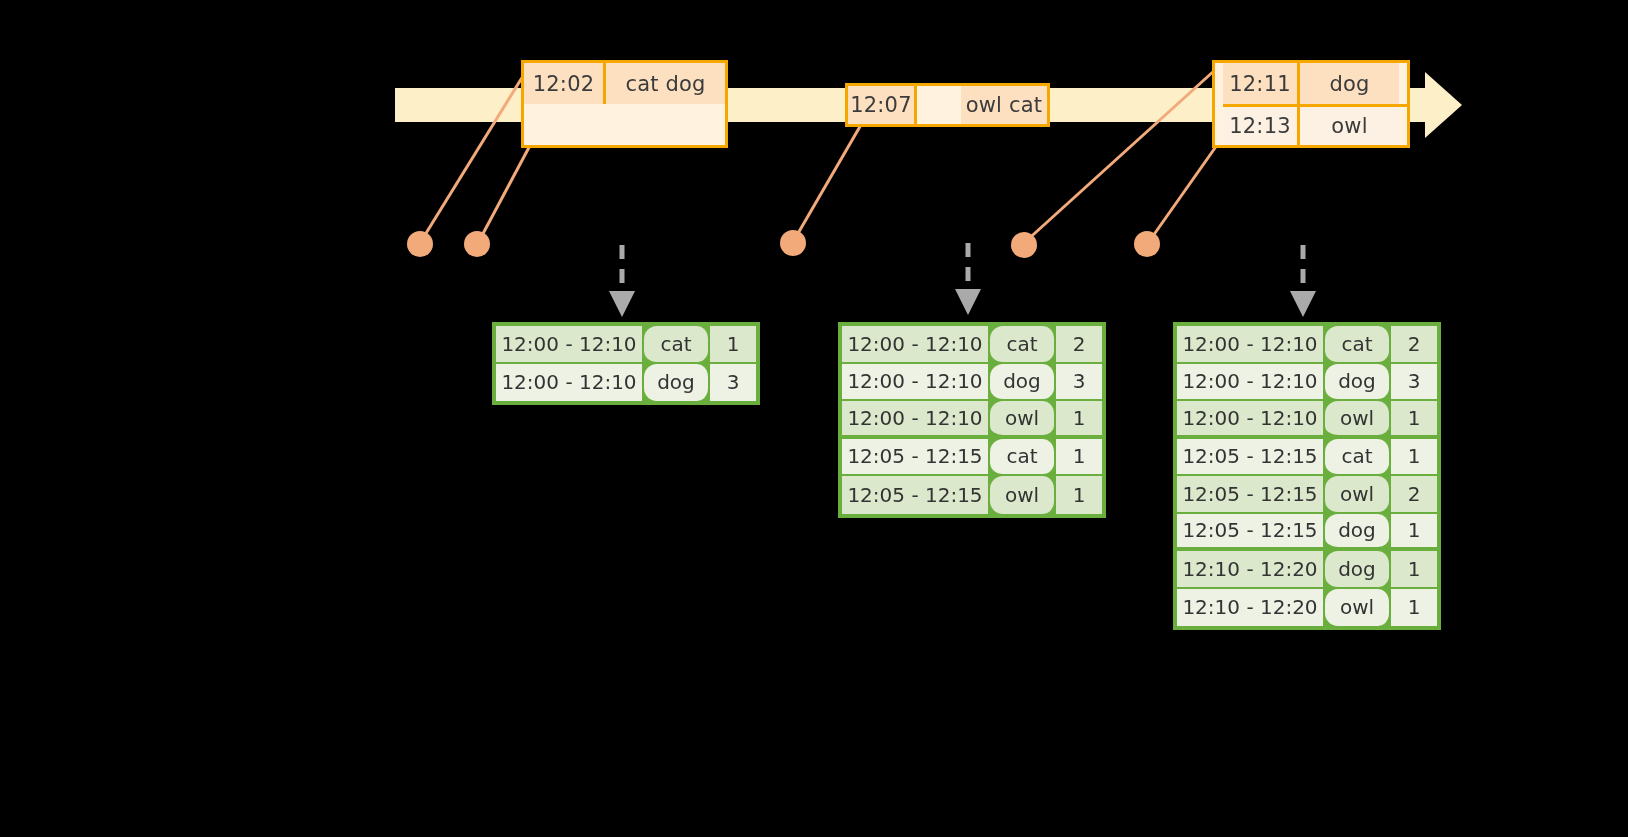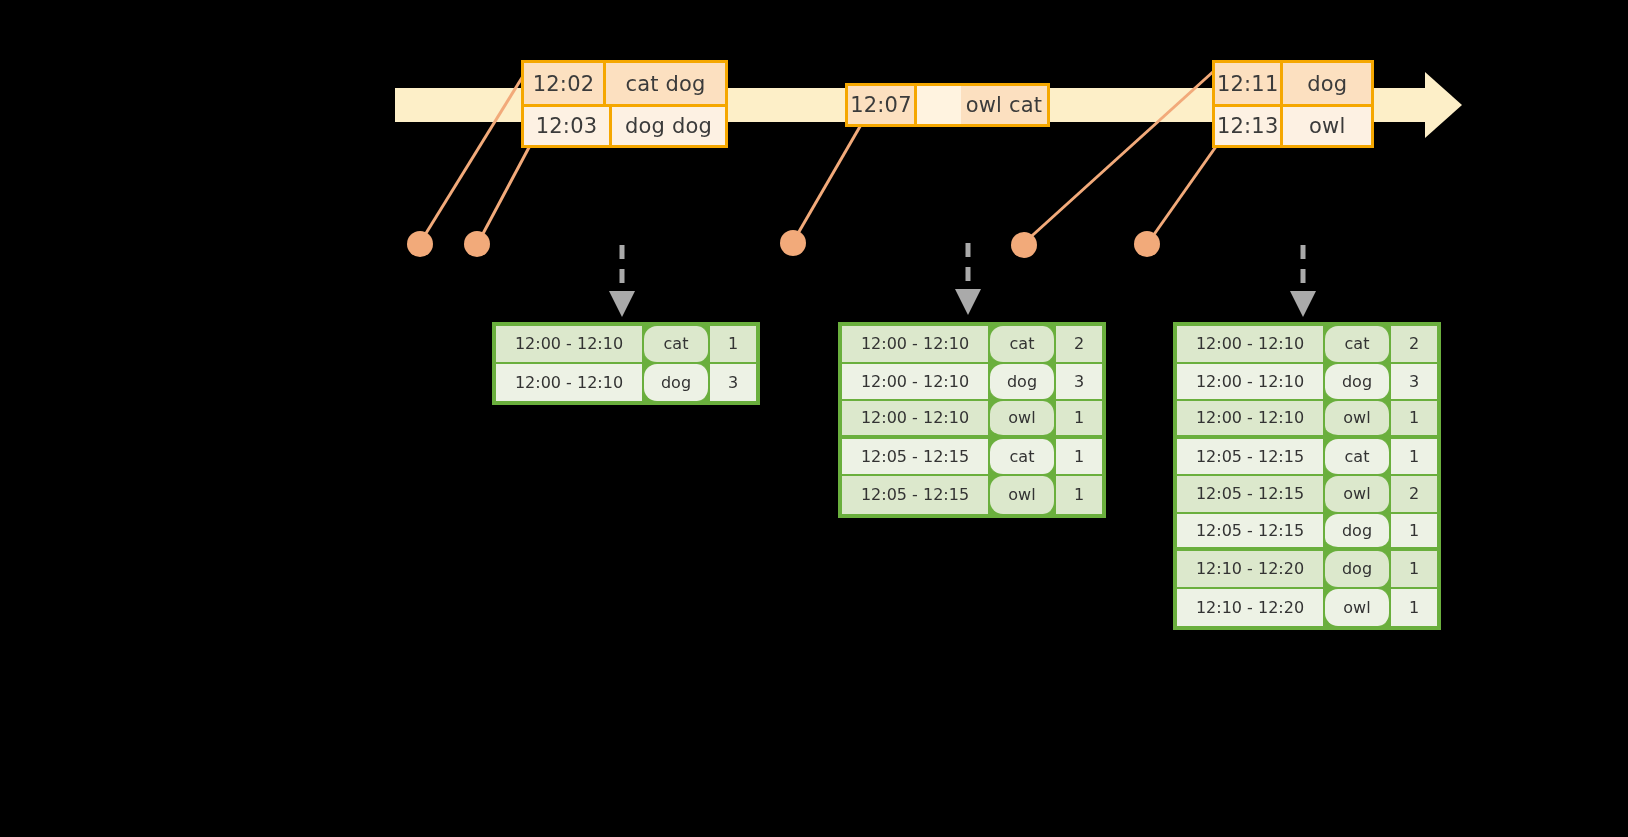--- a/index.html
+++ b/index.html
@@ -71,21 +71,21 @@
     display: flex;
     box-sizing: border-box;
     height: 37.5px;
   }
   .gcell {
     box-sizing: border-box;
     display: flex;
     align-items: center;
     justify-content: center;
     color: #333333;
-    font-size: 16px;
+    font-size: 20px;
     white-space: nowrap;
     border-right: 2px solid #6AAF3D;
     border-bottom: 2px solid #6AAF3D;
   }
   .gcell:last-child { border-right: none; }
   .grow:last-child .gcell { border-bottom: none; }
   .grow.shadeA .gcell { background: #DCE8CC; }
   .grow.shadeB .gcell { background: #EDF2E5; }
   .grow.groupend .gcell { border-bottom: 4px solid #6AAF3D; }
   .c-window { width: 148px; }
@@ -130,34 +130,30 @@
       <polygon points="955,289 981,289 968,315"></polygon>
       <polygon points="1290,291 1316,291 1303,317"></polygon>
     </g>
   </svg>
 
   <div class="evt-group" style="left:521px; top:60px; width:207px; height:88px;">
     <div class="evt-row shadeA" style="height:41px;">
       <div class="evt-time" style="width:88px;height:100%;">12:02</div>
       <div class="evt-words" style="width:128px;height:100%;">cat dog</div>
     </div>
-    <div class="evt-row shadeB" style="height:41px;">
-      <div class="evt-time" style="width:88px;height:100%;">12:03</div>
-      <div class="evt-words" style="width:113px;height:100%;">dog dog</div>
-    </div>
   </div>
 
   <div class="evt-group" style="left:845px; top:83px; width:205px; height:44px;">
     <div class="evt-row shadeA" style="height:38px;">
       <div class="evt-time" style="width:88px;height:100%;">12:07</div>
       <div class="evt-words" style="width:111px;height:100%;margin-left:44px;">owl cat</div>
     </div>
   </div>
 
-  <div class="evt-group" style="left:1212px; top:60px; width:162px; height:88px;">
+  <div class="evt-group" style="left:1212px; top:60px; width:198px; height:88px;padding-left:8px;">
     <div class="evt-row shadeA" style="height:41px;">
       <div class="evt-time" style="width:77px;height:100%;">12:11</div>
       <div class="evt-words" style="width:99px;height:100%;">dog</div>
     </div>
     <div class="evt-row shadeB" style="height:41px;align-items:flex-end;">
       <div class="evt-time" style="width:77px;height:100%;">12:13</div>
       <div class="evt-words" style="width:99px;height:100%;">owl</div>
     </div>
   </div>
 

